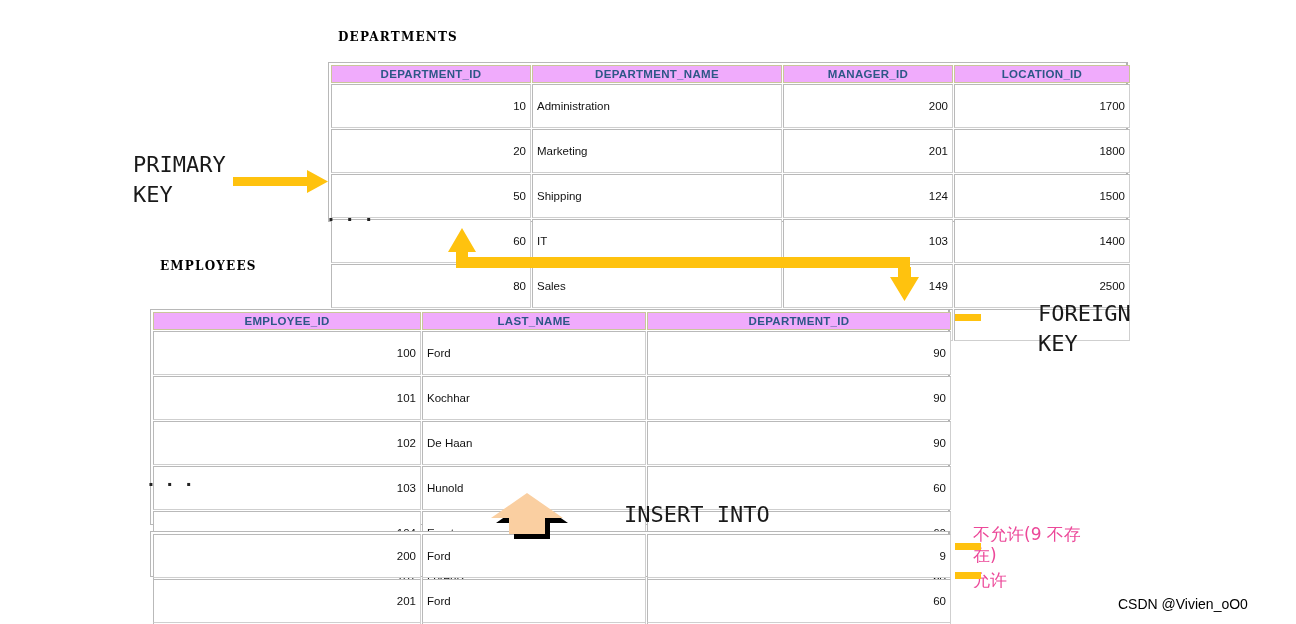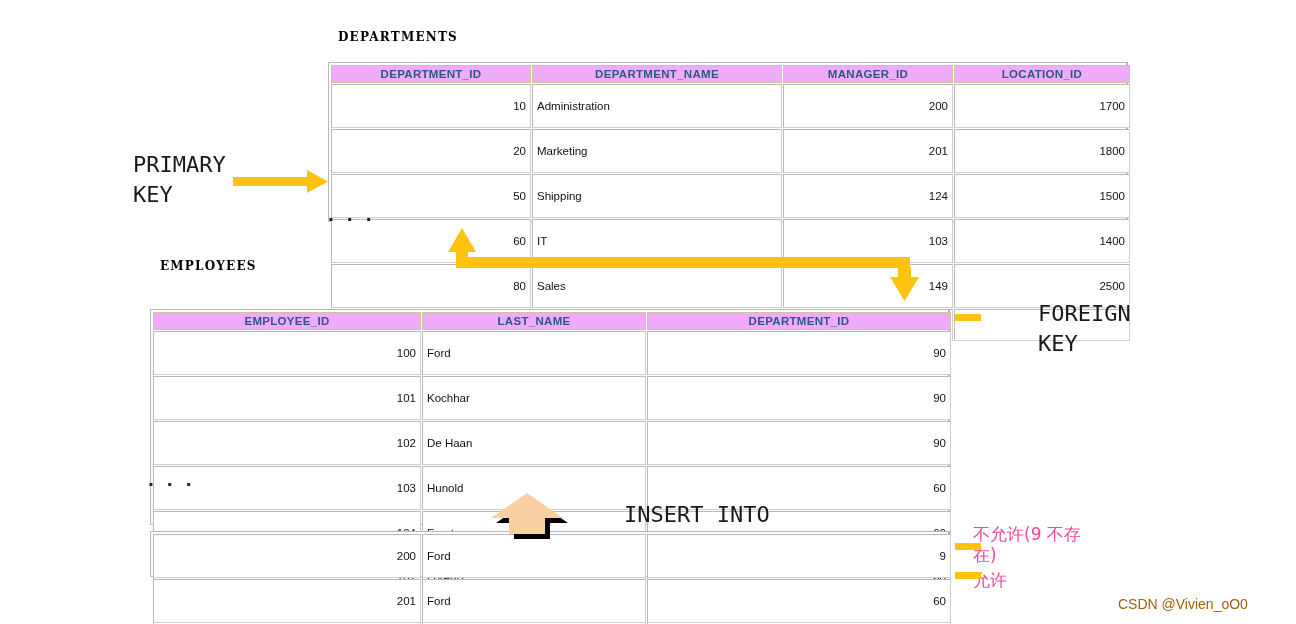--- a/index.html
+++ b/index.html
@@ -152,21 +152,21 @@
     pointer-events: none;
   }
 
   
   #watermark {
     position: absolute;
     left: 1118px;
     top: 596px;
     font-family: "Liberation Sans", sans-serif;
     font-size: 14px;
-    color: #a16207;
+    color: #000000;
     white-space: nowrap;
   }
 </style>
 </head>
 <body>
 
 <div class="stage">
 
   <div class="tbl-title" id="departments-title">DEPARTMENTS</div>
 

